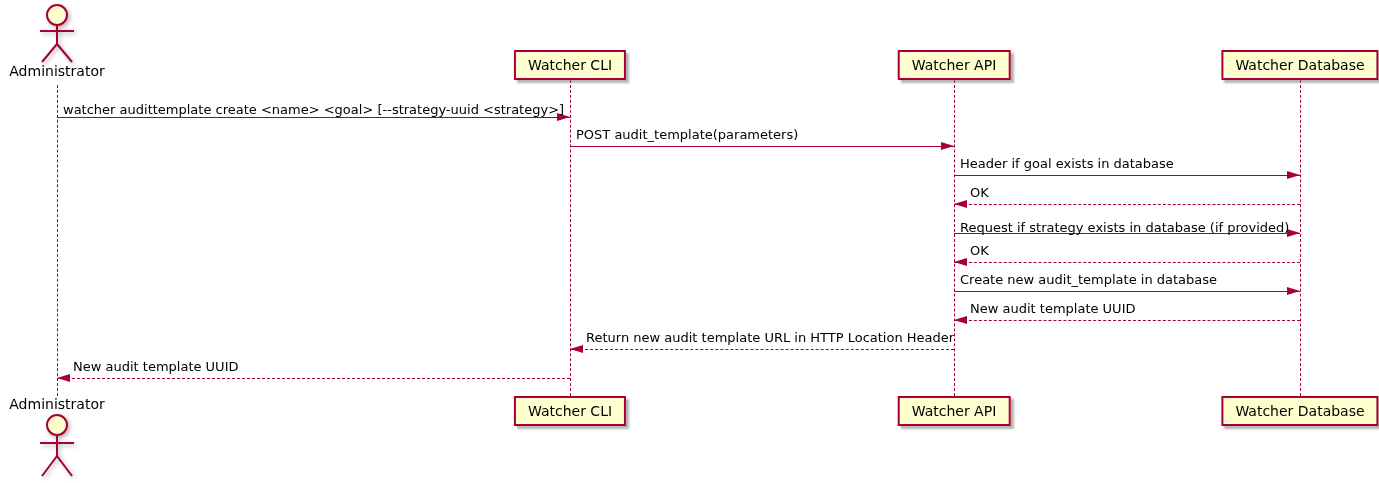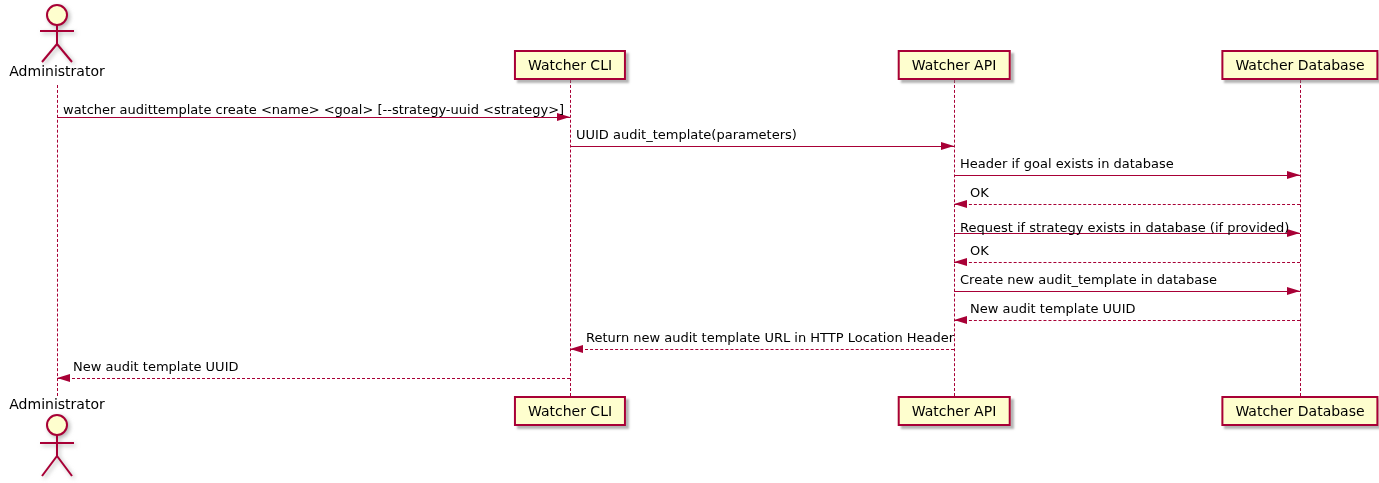--- a/index.html
+++ b/index.html
@@ -101,21 +101,21 @@
       <div class="pbox" style="left: 954px; top: 50px;">Watcher API</div>
       <div class="pbox" style="left: 954px; top: 396px;">Watcher API</div>
       <div class="lifeline" style="left: 1300px; top: 80px; height: 316px;"></div>
       <div class="pbox" style="left: 1300px; top: 50px;">Watcher Database</div>
       <div class="pbox" style="left: 1300px; top: 396px;">Watcher Database</div>
       <div class="mline solid" style="left: 57px; top: 117px; width: 513px;"></div>
       <div class="ahead right" style="left: 557px; top: 113px;"></div>
       <div class="mlabel" style="left: 63px; top: 102px;">watcher audittemplate create &lt;name&gt; &lt;goal&gt; [--strategy-uuid &lt;strategy&gt;]</div>
       <div class="mline solid" style="left: 570px; top: 146px; width: 384px;"></div>
       <div class="ahead right" style="left: 941px; top: 142px;"></div>
-      <div class="mlabel" style="left: 576px; top: 127px;">UUID audit_template(parameters)</div>
+      <div class="mlabel" style="left: 576px; top: 127px;">POST audit_template(parameters)</div>
       <div class="mline solid" style="left: 954px; top: 175px; width: 346px;"></div>
       <div class="ahead right" style="left: 1287px; top: 171px;"></div>
       <div class="mlabel" style="left: 960px; top: 156px;">Header if goal exists in database</div>
       <div class="mline dashed" style="left: 954px; top: 204px; width: 346px;"></div>
       <div class="ahead left" style="left: 954px; top: 200px;"></div>
       <div class="mlabel" style="left: 970px; top: 185px;">OK</div>
       <div class="mline solid" style="left: 954px; top: 233px; width: 346px;"></div>
       <div class="ahead right" style="left: 1287px; top: 229px;"></div>
       <div class="mlabel" style="left: 960px; top: 220px;">Request if strategy exists in database (if provided)</div>
       <div class="mline dashed" style="left: 954px; top: 262px; width: 346px;"></div>

